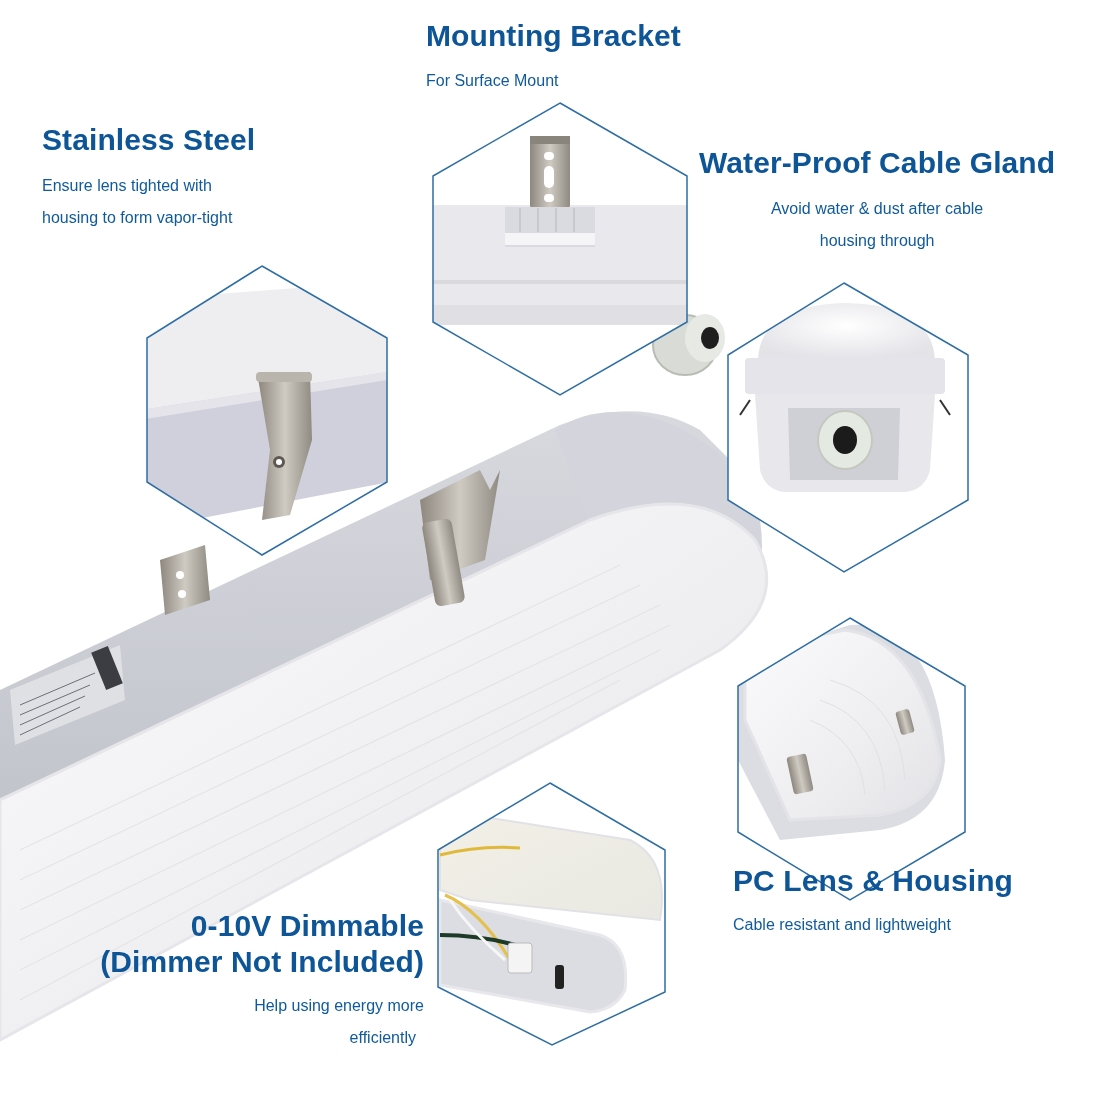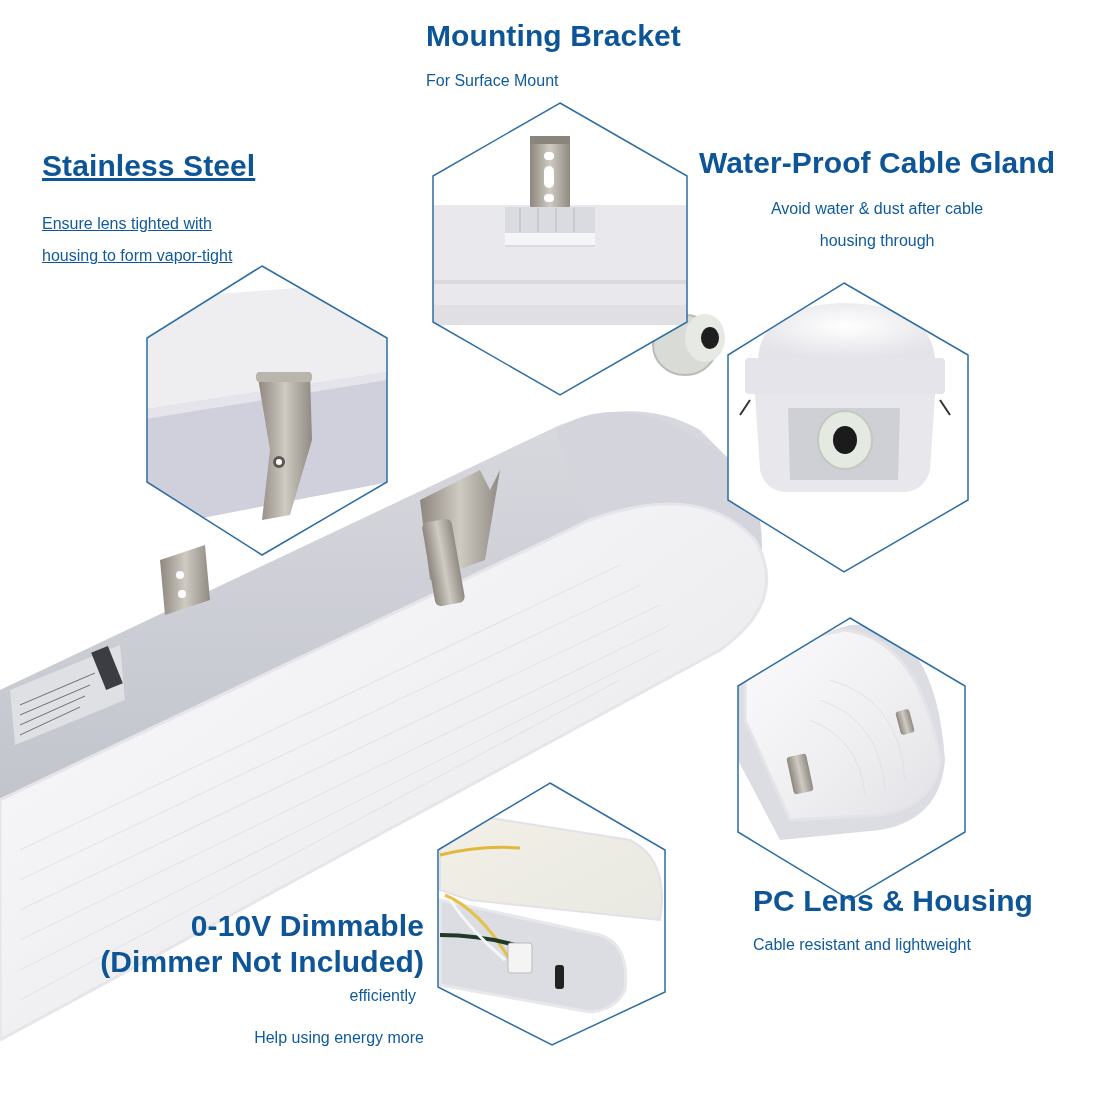--- a/index.html
+++ b/index.html
@@ -202,37 +202,37 @@
       </g>
       <polygon points="550,783 665,850 665,992 552,1045 438,987 438,850" fill="none" stroke="#2e6ea3" stroke-width="1.5"></polygon>
     </g>
   </svg>
 
   <div class="callout" style="left:426px; top:18px;">
     <div class="title">Mounting Bracket</div>
     <div class="desc" style="margin-top:11px;">For Surface Mount</div>
   </div>
 
-  <div class="callout" style="left:42px; top:148px;text-decoration:underline;">
+  <div class="callout" style="left:42px; top:122px;">
     <div class="title">Stainless Steel</div>
-    <div class="desc" style="margin-top:24px;">Ensure lens tighted with</div>
+    <div class="desc" style="margin-top:12px;">Ensure lens tighted with</div>
     <div class="desc">housing to form vapor-tight</div>
   </div>
 
   <div class="callout" style="left:699px; top:145px;text-align:center;">
     <div class="title">Water-Proof Cable Gland</div>
     <div class="desc" style="margin-top:12px;">Avoid water &amp; dust after cable</div>
     <div class="desc">housing through</div>
   </div>
 
   <div class="callout right-align" style="right:676px; top:908px;">
     <div class="title">0-10V Dimmable</div>
     <div class="title">(Dimmer Not Included)</div>
+    <div class="desc" style="margin-top:10px;">Help using energy more</div>
     <div class="desc" style="padding-right:8px;">efficiently</div>
-    <div class="desc" style="margin-top:10px;">Help using energy more</div>
-  </div>
-
-  <div class="callout" style="left:733px; top:883px;margin-left:20px;">
+  </div>
+
+  <div class="callout" style="left:733px; top:863px;">
     <div class="title">PC Lens &amp; Housing</div>
     <div class="desc" style="margin-top:10px;">Cable resistant and lightweight</div>
   </div>
 
 </div>
 
 </body></html>

